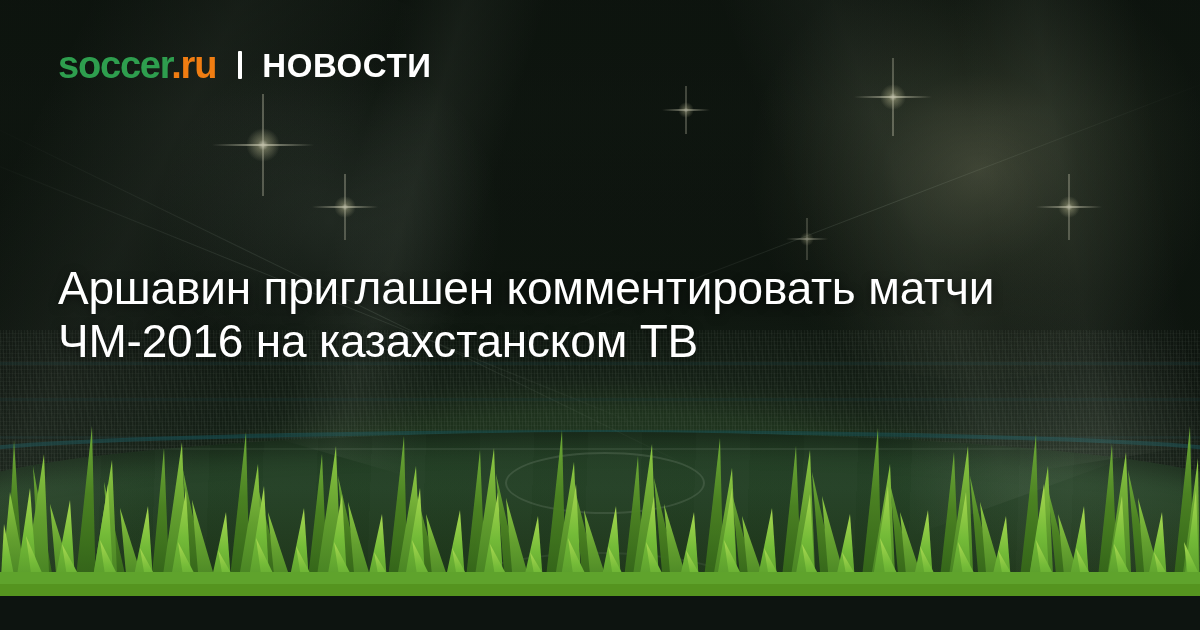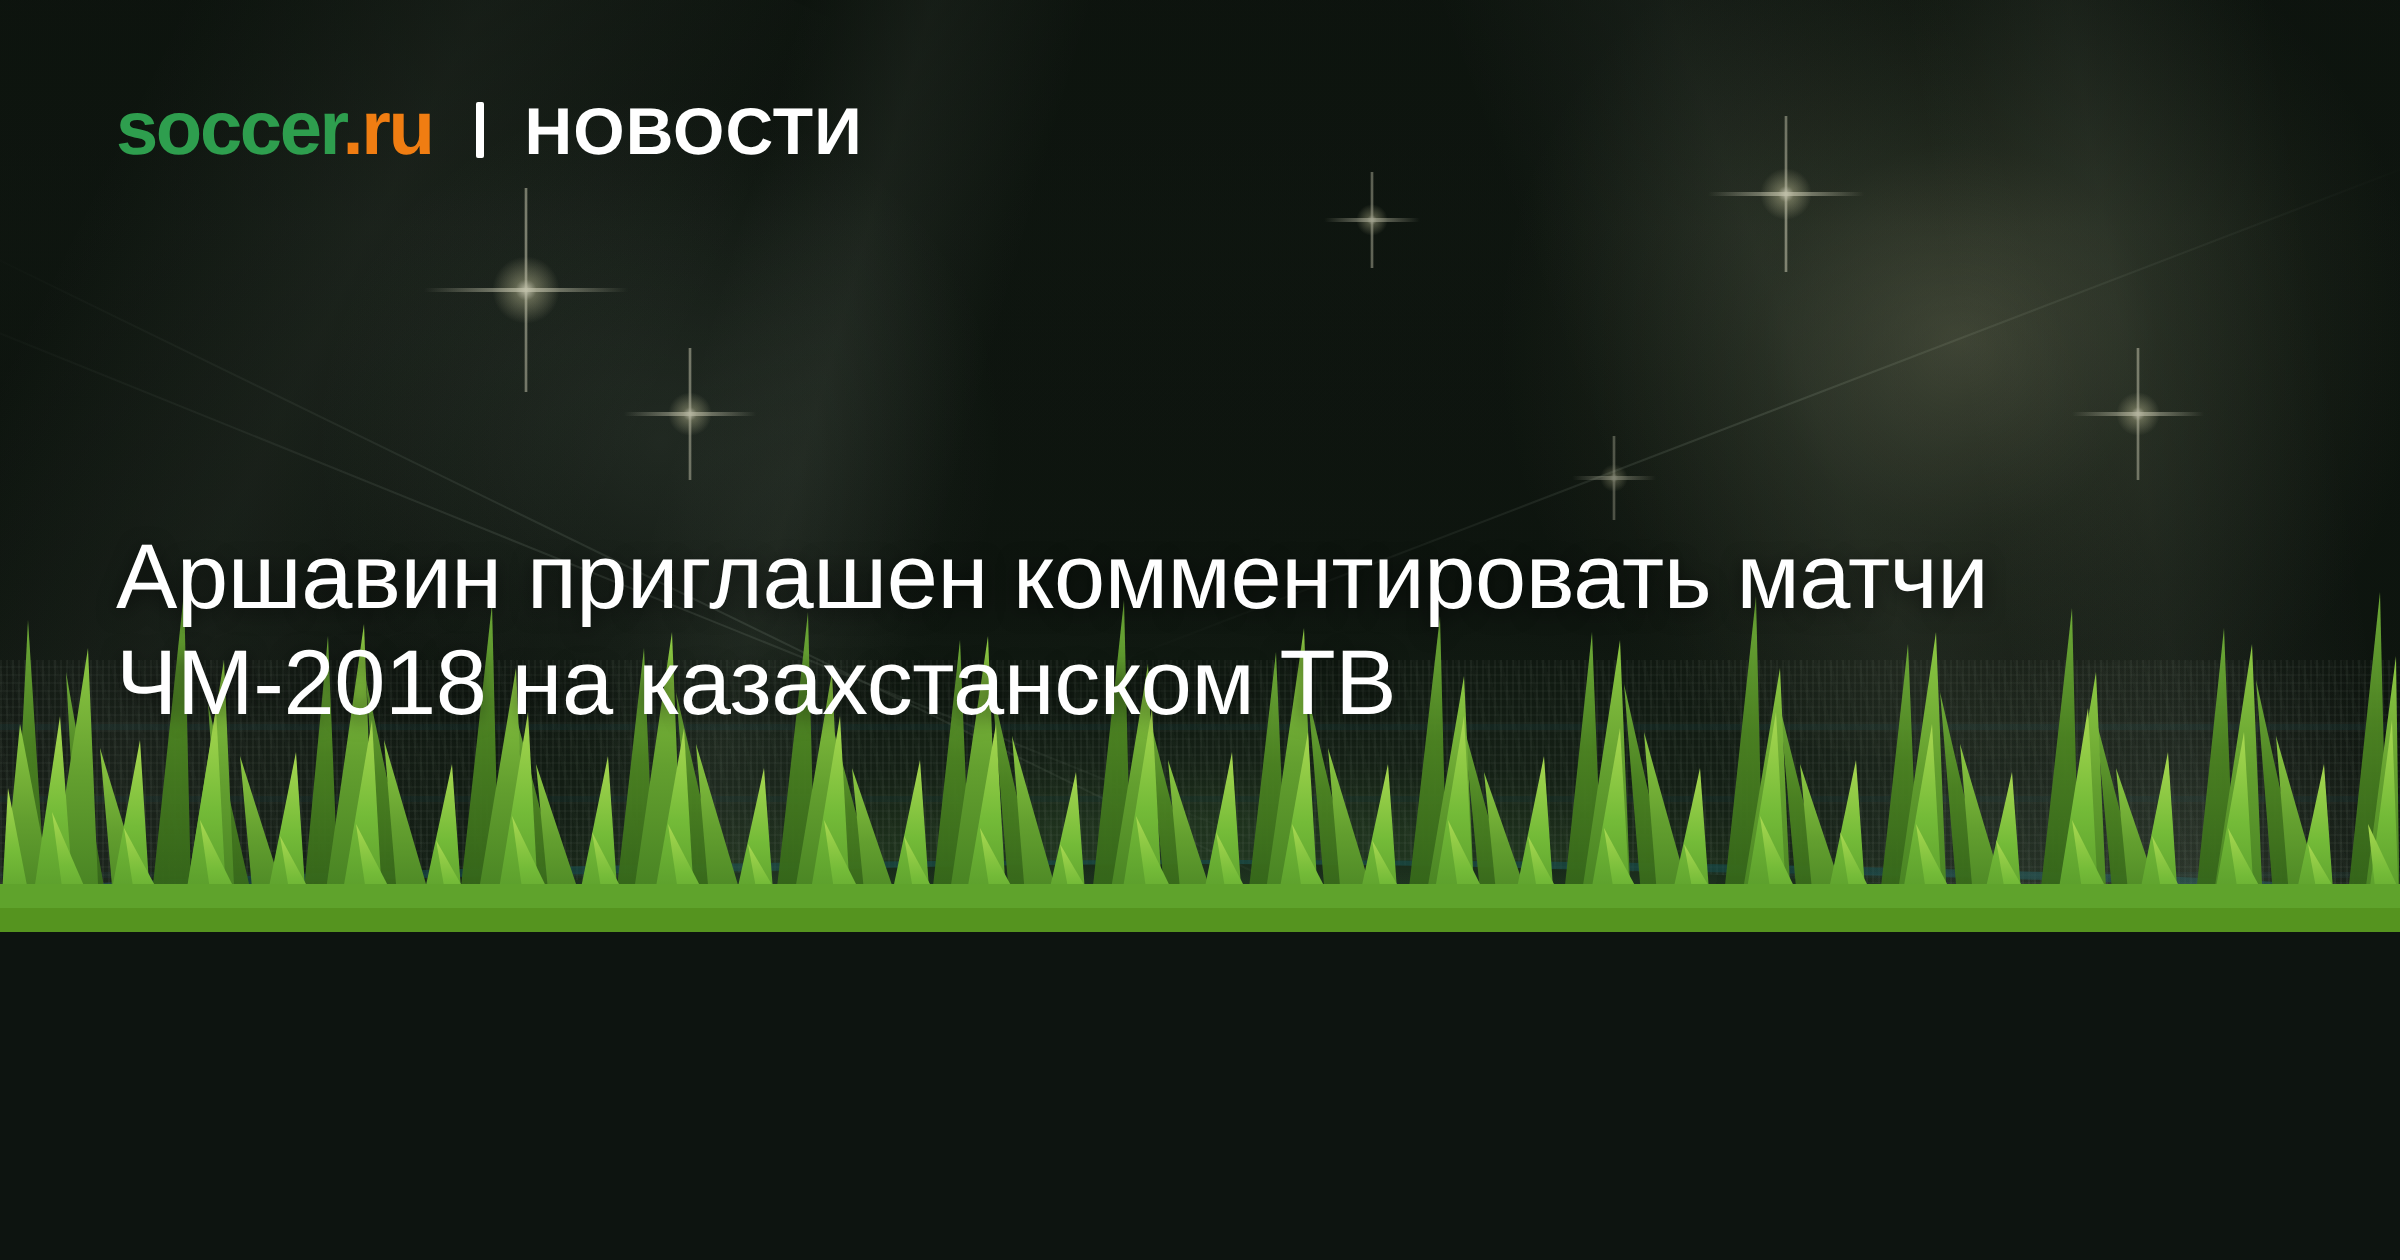--- a/index.html
+++ b/index.html
@@ -5,21 +5,21 @@
   * { margin:0; padding:0; box-sizing:border-box; }
   html, body {
     width:1200px; height:630px;
     overflow:hidden;
     background:#0d1410;
     font-family:"Liberation Sans", sans-serif;
   }
 
   #share-card {
     position:relative;
-    width:1200px; height:466px;
+    width:1200px; height:596px;
     overflow:hidden;
     background:#404040;
   }
 
   
   .bg-layer { position:absolute; left:0; top:0; width:1200px; height:630px; }
 
   
   .bg-base {
     background:
@@ -227,21 +227,21 @@
   <div class="star star-f"></div>
 
   <div class="bg-layer bg-scrim"></div>
 
   <div class="header">
     <div class="logo"><span class="logo-soccer">soccer</span><span class="logo-ru">.ru</span></div>
     <div class="sep-bar"></div>
     <div class="section-label">НОВОСТИ</div>
   </div>
 
-  <div class="headline">Аршавин приглашен комментировать матчи ЧМ-2018 на казахстанском ТВ</div>
+  <div class="headline">Аршавин приглашен комментировать матчи ЧМ-2016 на казахстанском ТВ</div>
 
   <div class="grass-wrap">
     <svg viewBox="0 0 1200 200" preserveAspectRatio="none" aria-hidden="true">
       <defs>
         <linearGradient id="gA" x1="0" y1="1" x2="0" y2="0">
           <stop offset="0%" stop-color="#4e8f26"></stop>
           <stop offset="55%" stop-color="#74bb38"></stop>
           <stop offset="100%" stop-color="#a9d851"></stop>
         </linearGradient>
         <linearGradient id="gB" x1="0" y1="1" x2="0" y2="0">

